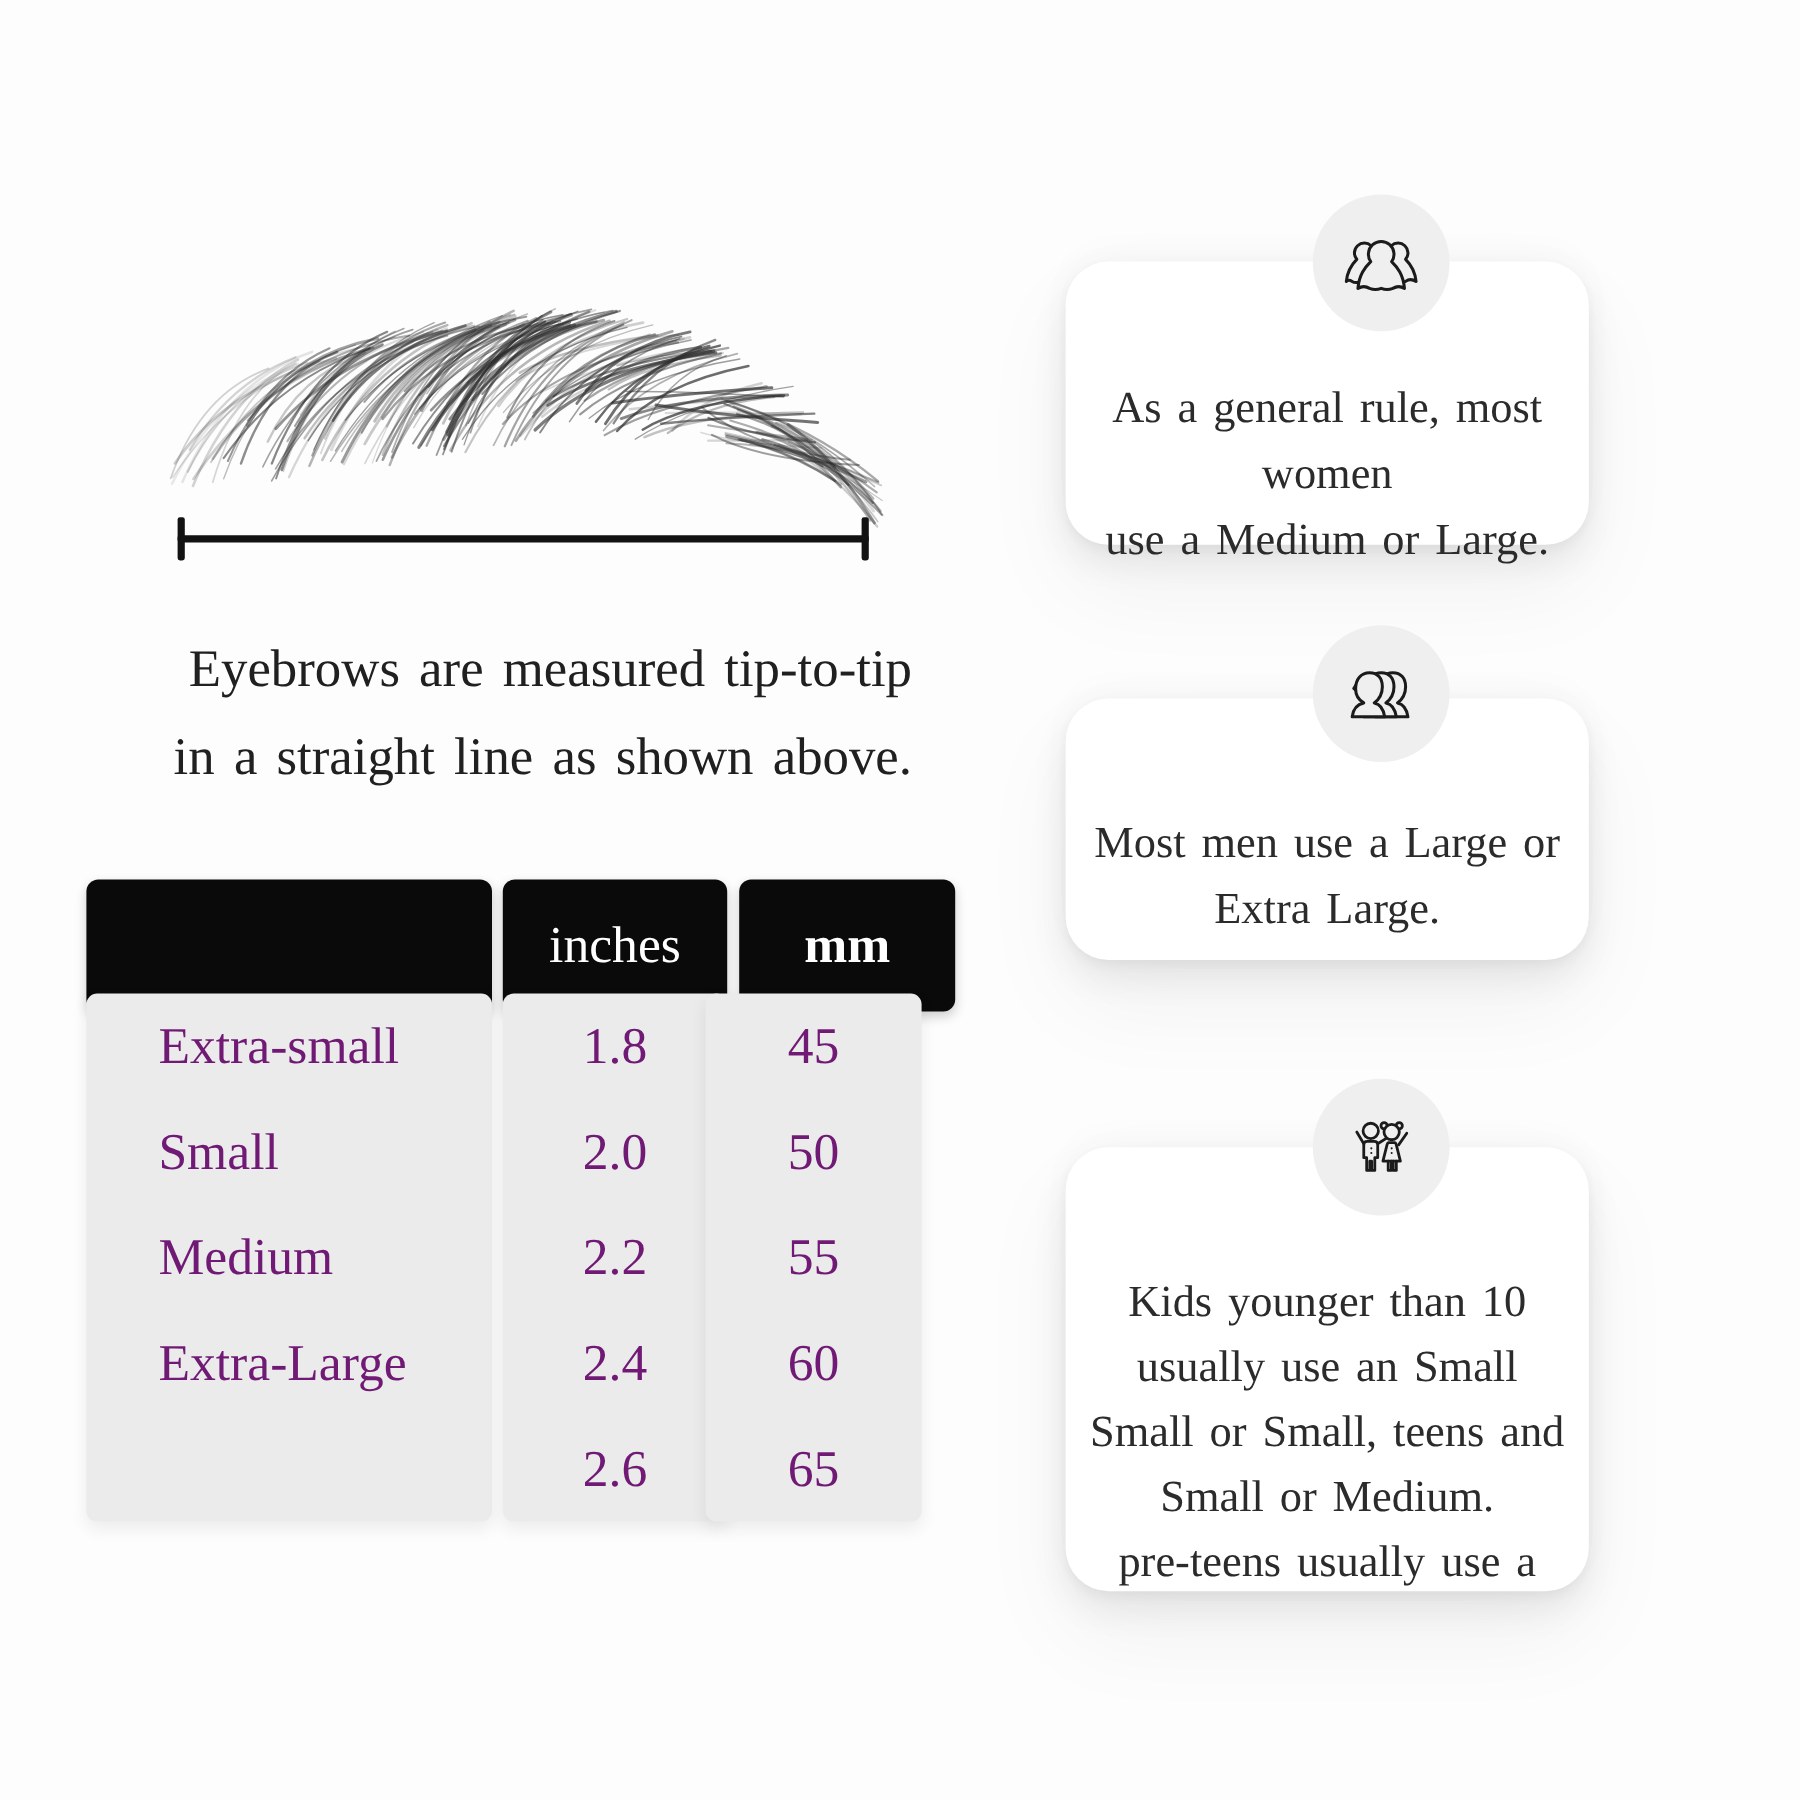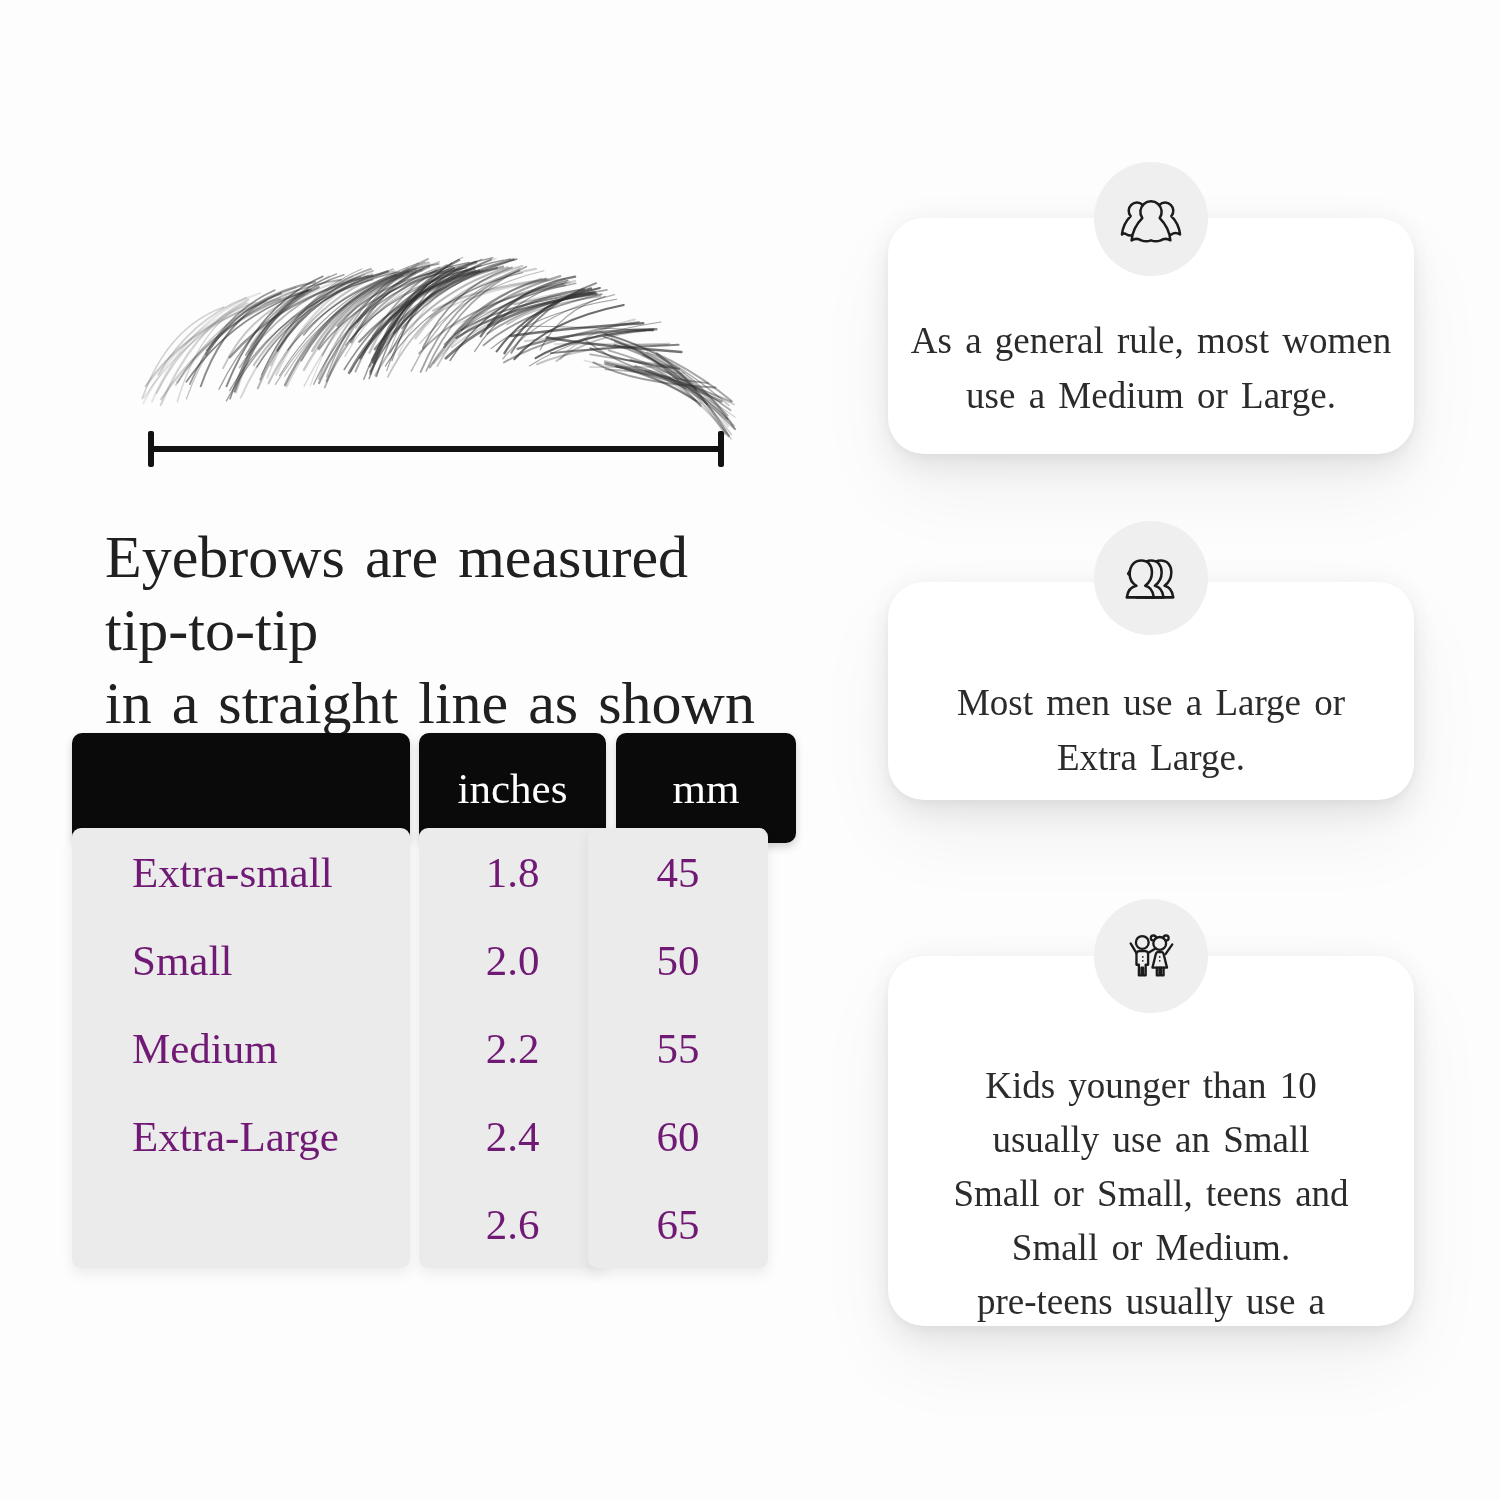--- a/index.html
+++ b/index.html
@@ -11,45 +11,45 @@
   }
   
   #brow-svg{position:absolute;left:110px;top:245px;width:660px;height:205px;}
   .measure-line{position:absolute;left:148px;top:431px;width:576px;height:36px;}
   .measure-line .bar{position:absolute;left:0;top:15px;width:576px;height:6px;background:#121212;border-radius:2px;}
   .measure-line .tick{position:absolute;top:0;width:6px;height:36px;background:#121212;border-radius:2px;}
   .measure-line .tick.l{left:0;}
   .measure-line .tick.r{right:0;}
   .caption{
     position:absolute;left:105px;top:521px;width:655px;
-    text-align:left;font-size:60px;line-height:73px;color:#202020;
+    text-align:right;font-size:44px;line-height:73px;color:#202020;
     word-spacing:5px;
   }
   
   .hdr-cell{
     position:absolute;top:733px;height:110px;background:#0a0a0a;border-radius:10px;
     color:#fff;font-size:43px;display:flex;align-items:center;justify-content:center;
     box-shadow:0 4px 9px rgba(0,0,0,0.18);
   }
   #hdr-size{left:72px;width:338px;}
   #hdr-inches{left:419px;width:187px;}
-  #hdr-mm{left:616px;width:180px;}
+  #hdr-mm{left:616px;width:180px;font-weight:bold;}
   .body-col{
     position:absolute;top:828px;height:440px;background:#ebebeb;border-radius:9px;
     box-shadow:0 6px 14px rgba(0,0,0,0.07);
   }
   #col-size{left:72px;width:338px;}
   #col-inches{left:419px;width:187px;}
   #col-mm{left:588px;width:180px;}
   .cell{height:88px;display:flex;align-items:center;font-size:43px;color:#701a75;}
   #col-size .cell{padding-left:60px;}
   #col-inches .cell,#col-mm .cell{justify-content:center;}
   
   .card{
-    position:absolute;left:888px;width:526px;background:#ffffff;border-radius:36px;
+    position:absolute;left:888px;width:436px;background:#ffffff;border-radius:36px;
     box-shadow:0 14px 30px rgba(0,0,0,0.07),0 4px 10px rgba(0,0,0,0.035),0 36px 80px rgba(0,0,0,0.05),0 -10px 30px rgba(0,0,0,0.02);
   }
   #card-women{top:218px;height:236px;}
   #card-men{top:582px;height:218px;}
   #card-kids{top:956px;height:370px;text-decoration:underline;}
   .icon-circle{
     position:absolute;left:1094px;width:114px;height:114px;border-radius:50%;
     background:#efefef;display:flex;align-items:center;justify-content:center;z-index:3;
   }
   #circle-women{top:162px;}

